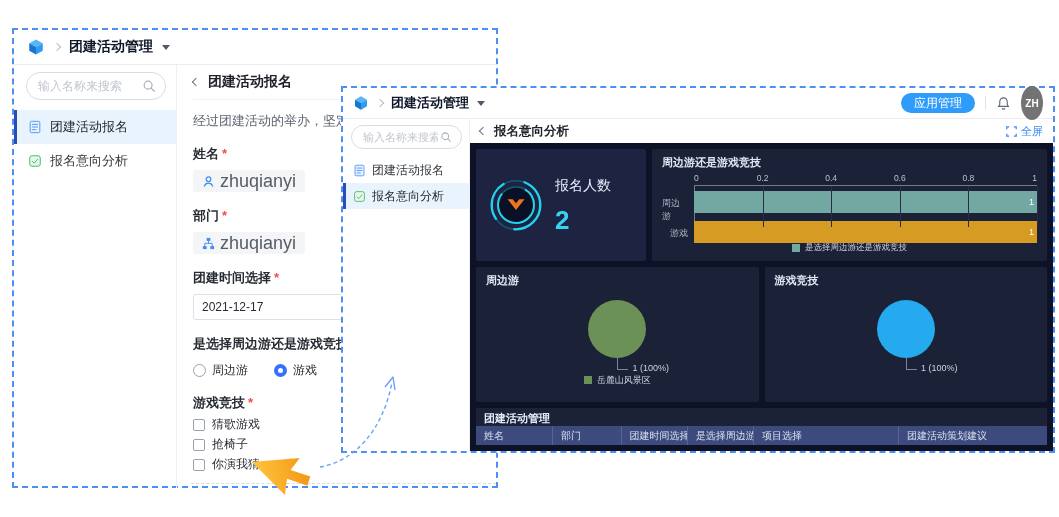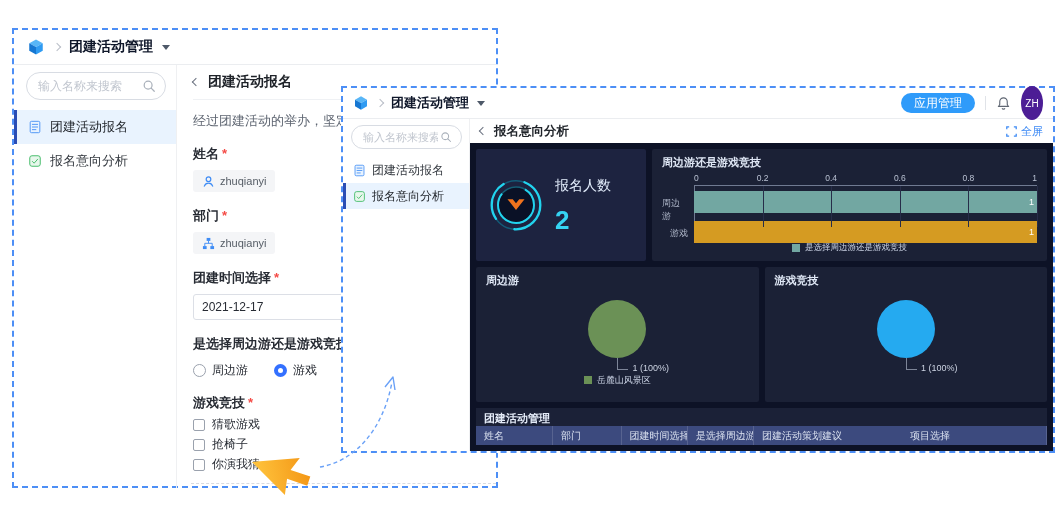--- a/index.html
+++ b/index.html
@@ -25,40 +25,40 @@
   .lw-side{width:163px;border-right:1px solid #eff0f2;box-sizing:border-box;padding-top:7px;}
   .lw-side .search-pill{margin:0 10px 10px 12px;height:26px;}
   .nav-item{height:34px;display:flex;align-items:center;gap:8px;padding-left:14px;font-size:13px;color:#33383f;position:relative;cursor:default;}
   .nav-item.active{background:#e9f3fe;color:#1f2329;}
   .nav-item.active::before{content:"";position:absolute;left:0;top:0;bottom:0;width:3px;background:#2a4db4;}
   .lw-main{flex:1;position:relative;padding:0 0 0 16px;box-sizing:border-box;overflow:hidden;}
   .lw-titlebar{height:34px;display:flex;align-items:center;gap:9px;border-bottom:1px solid #eff1f4;}
   .lw-titlebar .pg-title{font-size:14px;font-weight:bold;color:#1f2329;}
   .desc{margin:12px 0 0 0;font-size:13px;color:#5f6672;width:300px;}
   .f-label{margin-top:15px;font-size:13px;font-weight:bold;color:#272b33;}
-  .tag{margin-top:7px;display:inline-flex;align-items:center;gap:5px;height:22px;padding:0 9px;background:#f4f5f7;border-radius:3px;font-size:11px;color:#565d66;}
+  .tag{margin-top:7px;display:inline-flex;align-items:center;gap:5px;height:22px;padding:0 9px;background:#f4f5f7;border-radius:3px;font-size:18px;color:#565d66;}
   .date-input{margin-top:7px;width:290px;height:26px;border:1px solid #dcdfe6;border-radius:3px;padding:0 8px;font-size:12px;color:#272b33;box-sizing:border-box;font-family:inherit;display:block;background:#fff;}
   .radio-row{margin-top:9px;display:flex;gap:26px;font-size:12px;color:#272b33;}
   .opt{display:flex;align-items:center;gap:6px;}
   .radio{width:13px;height:13px;border:1px solid #9aa1ad;border-radius:50%;background:#fff;box-sizing:border-box;flex:none;}
   .radio.on{border:4px solid #3370ff;}
   .cbx-row{margin-top:5px;height:15px;display:flex;align-items:center;gap:7px;font-size:12px;color:#272b33;}
   .cbx{width:12px;height:12px;border:1px solid #9aa1ad;border-radius:2px;background:#fff;box-sizing:border-box;position:relative;flex:none;}
   .cbx.on{background:#3370ff;border-color:#3370ff;}
   .cbx.on::after{content:"";position:absolute;left:3.2px;top:0.6px;width:3.4px;height:6.8px;border-right:1.6px solid #fff;border-bottom:1.6px solid #fff;transform:rotate(43deg);}
   .dotline{position:absolute;left:14px;right:0;top:418px;border-top:1px dashed #d8dbe0;}
 
   
   .win-right{left:341px;top:86px;width:714px;height:367px;z-index:3;display:flex;flex-direction:column;}
   .rw-head{height:30px;display:flex;align-items:center;gap:8px;padding:0 10px;border-bottom:1px solid #ebedf0;flex:none;}
   .rw-head .app-title{font-size:13px;}
   .rw-right{margin-left:auto;display:flex;align-items:center;gap:10px;}
   .pill-btn{height:20px;padding:0 13px;border:none;border-radius:10px;background:#2f9bfa;color:#fff;font-size:12px;font-family:inherit;cursor:pointer;}
   .vdiv{width:1px;height:14px;background:#e0e3e8;}
-  .avatar{width:22px;height:34px;border-radius:50%;background:#4c1d95;color:#fff;font-size:10px;display:flex;align-items:center;justify-content:center;font-weight:normal;}
+  .avatar{width:22px;height:34px;border-radius:50%;background:#737373;color:#fff;font-size:10px;display:flex;align-items:center;justify-content:center;font-weight:bold;}
   .rw-body{display:flex;flex:1;min-height:0;}
   .rw-side{width:127px;border-right:1px solid #eff0f2;box-sizing:border-box;padding-top:6px;flex:none;}
   .rw-side .search-pill{margin:0 7px 8px 8px;height:22px;}
   .rw-side .search-pill input{font-size:11px;}
   .rw-side .nav-item{height:26px;font-size:12px;padding-left:10px;gap:6px;}
   .rw-main{flex:1;display:flex;flex-direction:column;min-width:0;}
   .rw-titlebar{height:24px;display:flex;align-items:center;gap:8px;padding:0 10px;flex:none;}
   .rw-titlebar .pg-title{font-size:12.5px;font-weight:bold;color:#1f2329;}
   .fs{margin-left:auto;display:flex;align-items:center;gap:4px;color:#3d8af5;font-size:11px;cursor:pointer;}
 
@@ -349,25 +349,25 @@
                 </span>
               <span class="tcell c1">
                   <span>部门</span>
                 </span>
               <span class="tcell c2">
                   <span>团建时间选择</span>
                 </span>
               <span class="tcell c3">
                   <span>是选择周边游还是游...</span>
                 </span>
+              <span class="tcell c4">
+                  <span>项目选择</span>
+                </span>
               <span class="tcell c5">
                   <span>团建活动策划建议</span>
-                </span>
-              <span class="tcell c4">
-                  <span>项目选择</span>
                 </span>
             </div>
 
           </div>
 
         </div>
       </main>
     </div>
   </div>
 

